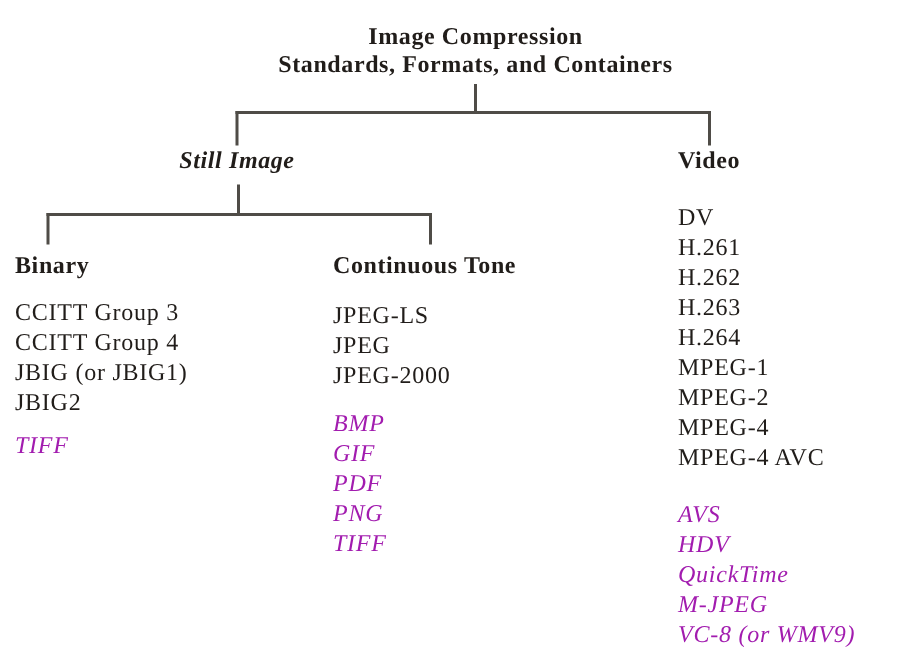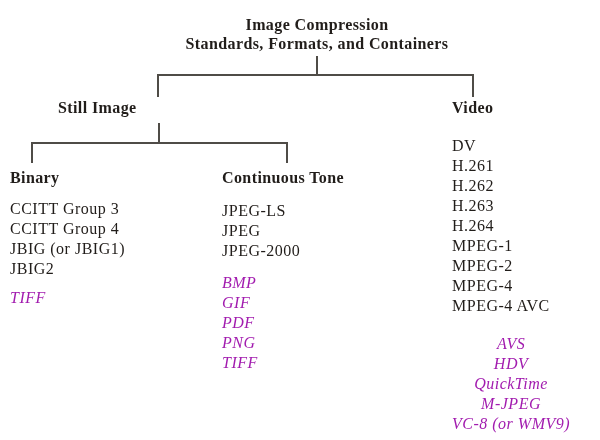--- a/index.html
+++ b/index.html
@@ -34,21 +34,21 @@
   .ln.v { width: 2px; }
   .ln.h { height: 2px; }
   .label {
     position: absolute;
     font-weight: bold;
     font-size: 16px;
     line-height: 18px;
     letter-spacing: 0.4px;
     white-space: nowrap;
   }
-  .label.center { text-align: left; }
+  .label.center { text-align: center; font-style: italic; }
   .list {
     position: absolute;
     font-size: 16px;
     letter-spacing: 0.5px;
     white-space: nowrap;
   }
   .list .item { line-height: 20px; }
   .list.muted { color: #a21caf; font-style: italic; }
 </style>
 </head>
@@ -102,21 +102,21 @@
       <div class="item">DV</div>
       <div class="item">H.261</div>
       <div class="item">H.262</div>
       <div class="item">H.263</div>
       <div class="item">H.264</div>
       <div class="item">MPEG-1</div>
       <div class="item">MPEG-2</div>
       <div class="item">MPEG-4</div>
       <div class="item">MPEG-4 AVC</div>
     </div>
-  <div class="list muted" style="left:452px; top:334px;text-align:center;">
+  <div class="list muted" style="left:452px; top:334px;">
       <div class="item">AVS</div>
       <div class="item">HDV</div>
       <div class="item">QuickTime</div>
       <div class="item">M-JPEG</div>
       <div class="item">VC-8 (or WMV9)</div>
     </div>
 
 </div>
 
 </body></html>

